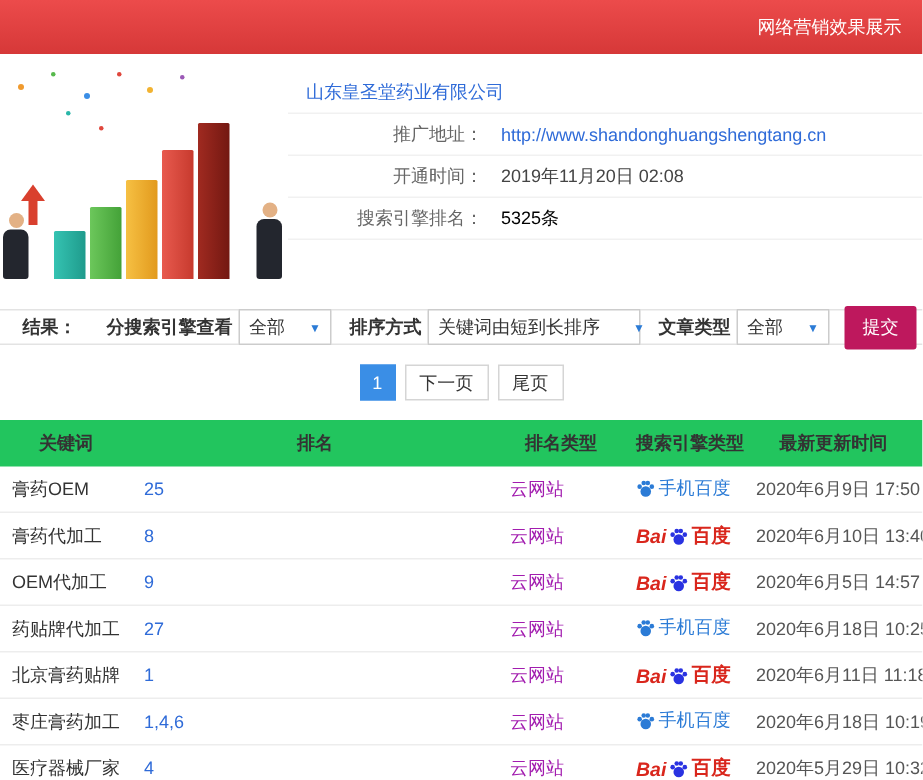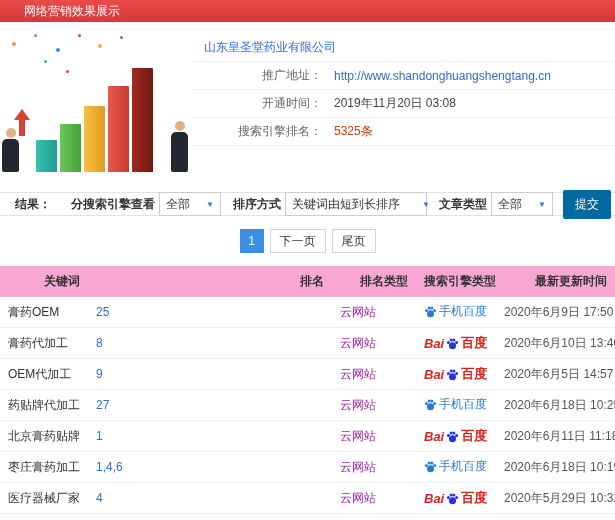--- a/index.html
+++ b/index.html
@@ -1,21 +1,21 @@
 <!DOCTYPE html>
 <html><head>
 <meta charset="utf-8">
 <style>
   * { margin:0; padding:0; box-sizing:border-box; }
   html,body { width:615px; height:520px; overflow:hidden; }
   body { font-family:"Liberation Sans", sans-serif; font-size:12px; color:#333; background:#fff; }
 
   
-  .topbar { height:22px; background:linear-gradient(#ec4b4b,#d63838); color:#fff;
-            display:flex; align-items:center; padding:0 24px; font-size:12px; }
+  .topbar { height:36px; background:linear-gradient(#ec4b4b,#d63838); color:#fff;
+            display:flex; align-items:center; padding:0 14px; font-size:12px;justify-content:flex-end; }
 
   
   .info-section { display:flex; padding:6px 0 2px 0; }
   .illustration { width:192px; height:154px; position:relative; flex:none; overflow:hidden; }
   .bar { position:absolute; bottom:10px; width:21px; border-radius:1px 1px 0 0; }
   .bar::before { content:""; position:absolute; top:-5px; left:4px; width:100%; height:5px;
                  transform:skewX(-45deg); background:rgba(255,255,255,.45); }
   .bar-1 { left:36px;  height:32px;  background:linear-gradient(to right,#35c3b2,#1f9b8c); }
   .bar-2 { left:60px;  height:48px;  background:linear-gradient(to right,#6cc75b,#44a238); }
   .bar-3 { left:84px;  height:66px;  background:linear-gradient(to right,#f6c043,#e29a1d); }
@@ -40,45 +40,45 @@
   .c6 { left:44px; top:32px; width:3px; height:3px; background:#29b6a8; }
   .c7 { left:120px; top:8px; width:3px; height:3px; background:#9b59b6; }
   .c8 { left:66px; top:42px; width:3px; height:3px; background:#e0473d; }
 
   .info-fields { flex:1; margin-top:6px; }
   .info-row { display:flex; align-items:center; height:28px; border-bottom:1px solid #f1f1f1; }
   .info-label { width:130px; text-align:right; color:#666; }
   .info-value { margin-left:12px; text-decoration:none; }
   .link { color:#2f6bd8; cursor:pointer; }
   .plain { color:#444; }
-  .highlight { color:#c2410c; }
+  .highlight { color:#000000; }
 
   
   .filter-bar { border-top:1px solid #e3e3e3; border-bottom:1px solid #e3e3e3; height:24px;
                 display:flex; align-items:center; padding:0 4px 0 15px; margin-top:8px; }
   .result-label { font-weight:bold; color:#333; }
   .filter-group { display:flex; align-items:center; margin-left:12px; }
   .filter-group:first-of-type { margin-left:auto; }
   .f-label { font-weight:bold; color:#333; margin-right:4px; white-space:nowrap; }
   .select { height:24px; border:1px solid #ccc; background:#fff; display:flex; align-items:center;
             justify-content:space-between; padding:0 6px; cursor:pointer; white-space:nowrap; }
   .sel-engine { width:62px; } .sel-sort { width:142px;gap:16px; } .sel-article { width:62px; }
   .caret { color:#2b7bd6; font-size:8px; margin-left:6px; }
-  .submit-btn { margin-left:10px; background:#0369a1; color:#fff; border:none; padding:6px 12px;
+  .submit-btn { margin-left:10px; background:#be185d; color:#fff; border:none; padding:6px 12px;
                 font-size:12px; border-radius:2px; cursor:pointer; white-space:nowrap; }
 
   
   .pagination { display:flex; justify-content:center; align-items:center; gap:6px; padding:13px 0; }
   .page { display:inline-flex; align-items:center; justify-content:center; cursor:pointer; font-size:12px; }
   .page.current { width:24px; height:24px; background:#3a8ee6; color:#fff; border:1px solid #3a8ee6; }
   .page.btn { height:24px; padding:0 9px; border:1px solid #d5d5d5; background:#fff; color:#333; }
 
   
   table { width:100%; border-collapse:collapse; table-layout:fixed; }
-  th { background:#f9a8d4; text-align:right; font-weight:bold; font-size:12px; color:#333;
+  th { background:#22c55e; text-align:center; font-weight:bold; font-size:12px; color:#333;
        padding:7px 8px; white-space:nowrap; }
   td { padding:6px 8px; border-bottom:1px solid #ededed; font-size:12px; white-space:nowrap; overflow:visible; }
   td.kw { color:#333; }
   td.rank { color:#2f6bd8; }
   td.rtype { color:#a21caf; }
   td.date { color:#555; }
   .engine-wrap { display:inline-flex; align-items:center; gap:2px; }
   .paw circle, .paw ellipse { }
   .paw-blue { fill:#2932e1; }
   .paw-mobile { fill:#2b7bd6; }
@@ -128,21 +128,21 @@
   <div class="info-fields">
     <div class="info-row">
       <a class="info-value link">山东皇圣堂药业有限公司</a>
     </div>
     <div class="info-row">
       <span class="info-label">推广地址：</span>
       <a class="info-value link">http://www.shandonghuangshengtang.cn</a>
     </div>
     <div class="info-row">
       <span class="info-label">开通时间：</span>
-      <span class="info-value plain">2019年11月20日 03:08</span>
+      <span class="info-value plain">2019年11月20日 02:08</span>
     </div>
     <div class="info-row">
       <span class="info-label">搜索引擎排名：</span>
       <span class="info-value highlight">5325条</span>
     </div>
   </div>
 </div>
 
 <div class="filter-bar">
   <span class="result-label">结果：</span>

